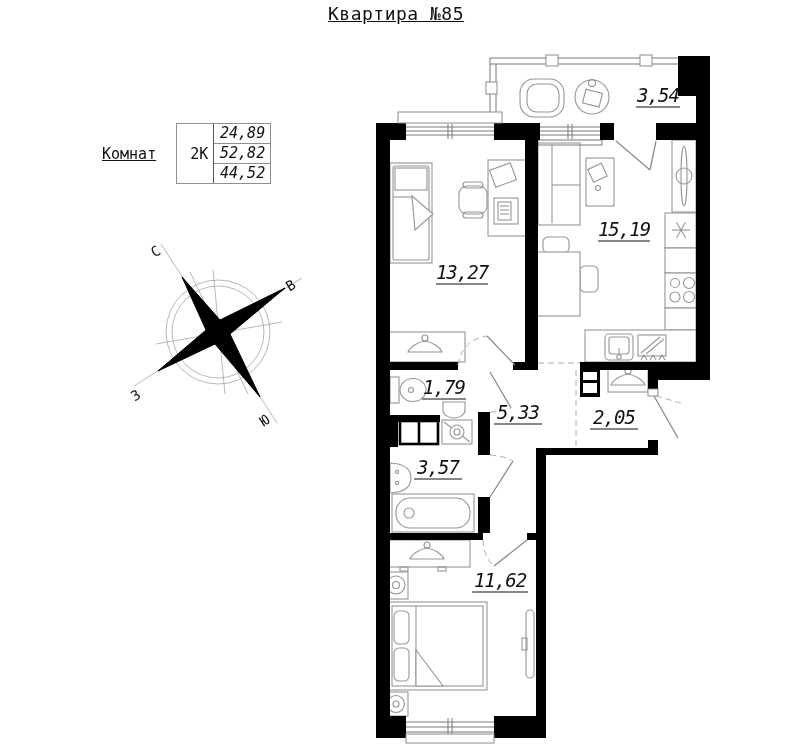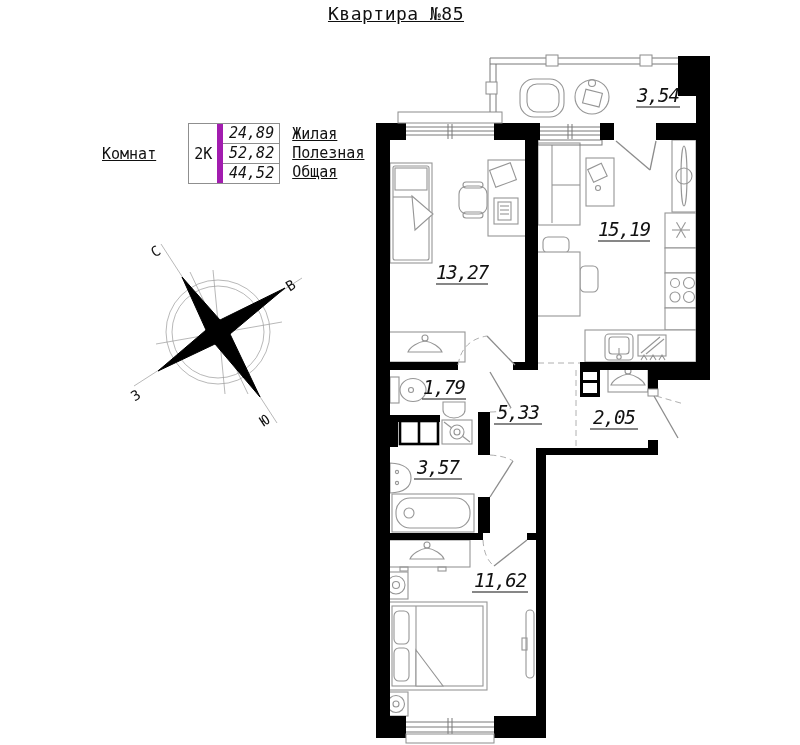--- a/index.html
+++ b/index.html
@@ -1,23 +1,23 @@
 <!DOCTYPE html>
 <html><head>
 <meta charset="utf-8">
 <style>
   html,body{margin:0;padding:0;background:#fff;}
   .page{position:relative;width:792px;height:745px;background:#fff;overflow:hidden;
         font-family:"DejaVu Sans Mono",monospace;color:#111;}
   .title{position:absolute;top:3px;left:0;right:0;text-align:center;
          font-size:18px;text-decoration:underline;letter-spacing:.5px;}
   .info{position:absolute;left:102px;top:123px;display:flex;align-items:center;font-size:15px;}
-  .info .rowlab{text-decoration:underline;margin-right:32px;}
+  .info .rowlab{text-decoration:underline;margin-right:20px;}
   .tbl{display:flex;border:1px solid #8f8f8f;}
-  .cell2k{width:28px;display:flex;align-items:center;justify-content:center;border-right:6px solid #a21caf;}
+  .cell2k{width:28px;display:flex;align-items:center;justify-content:center;border-right:1px solid #a21caf;margin-left:8px;}
   .vals{display:flex;flex-direction:column;}
   .val{height:19px;line-height:19px;padding:0 5px;text-align:right;min-width:46px;font-style:italic;}
   .val + .val{border-top:1px solid #8f8f8f;}
   .lbls{display:flex;flex-direction:column;margin-left:12px;}
   .lbl{height:19px;line-height:19px;text-decoration:underline;}
   svg{position:absolute;left:0;top:0;}
   .wall{fill:#000;stroke:none;}
   .furn{fill:#fff;stroke:#969696;stroke-width:1.1;}
   .furnN{fill:none;stroke:#969696;stroke-width:1.1;}
   .thick{fill:#fff;stroke:#000;stroke-width:2.6;}
@@ -39,25 +39,20 @@
 
   <div class="info">
     <span class="rowlab">Комнат</span>
     <div class="tbl">
       <div class="cell2k">2К</div>
       <div class="vals">
         <div class="val">24,89</div>
         <div class="val">52,82</div>
         <div class="val">44,52</div>
       </div>
-    </div>
-    <div class="lbls">
-      <div class="lbl">Жилая</div>
-      <div class="lbl">Полезная</div>
-      <div class="lbl">Общая</div>
     </div>
   </div>
 
   <svg width="800" height="745" viewBox="0 0 800 745">
     <defs>
       <g id="hanger" class="furnN">
         <circle cx="0" cy="-10" r="3"></circle>
         <path d="M0,-7 C-7,-6 -15,-1 -17,4 L17,4 C15,-1 7,-6 0,-7 Z"></path>
       </g>
     </defs>

